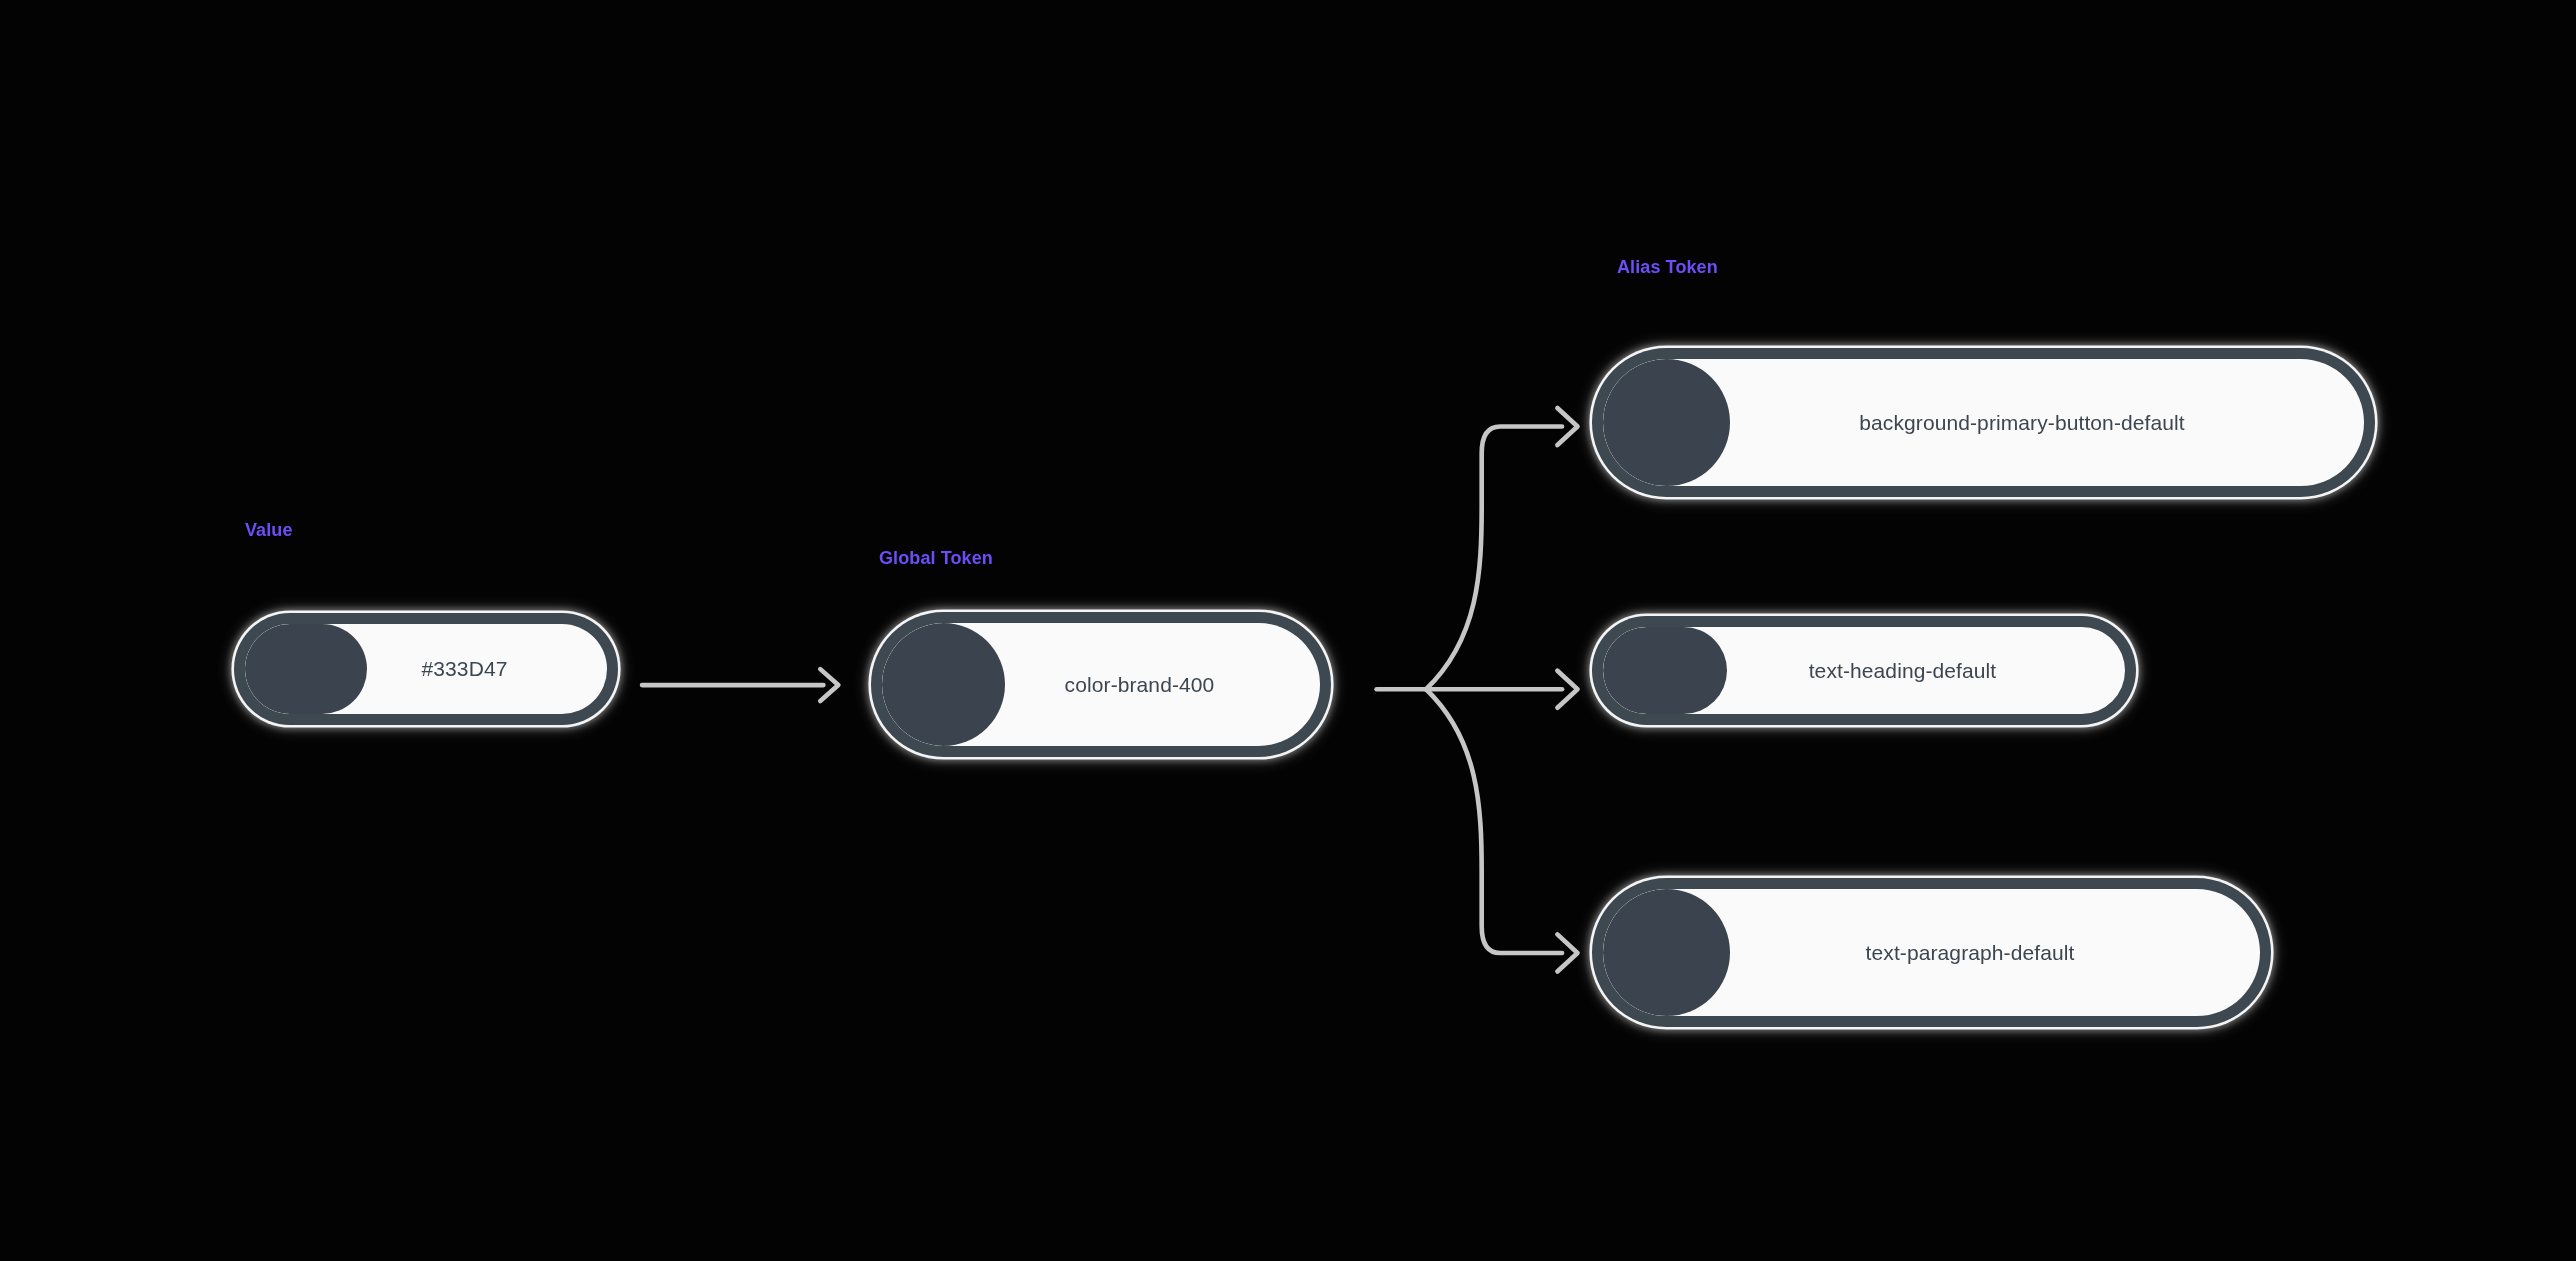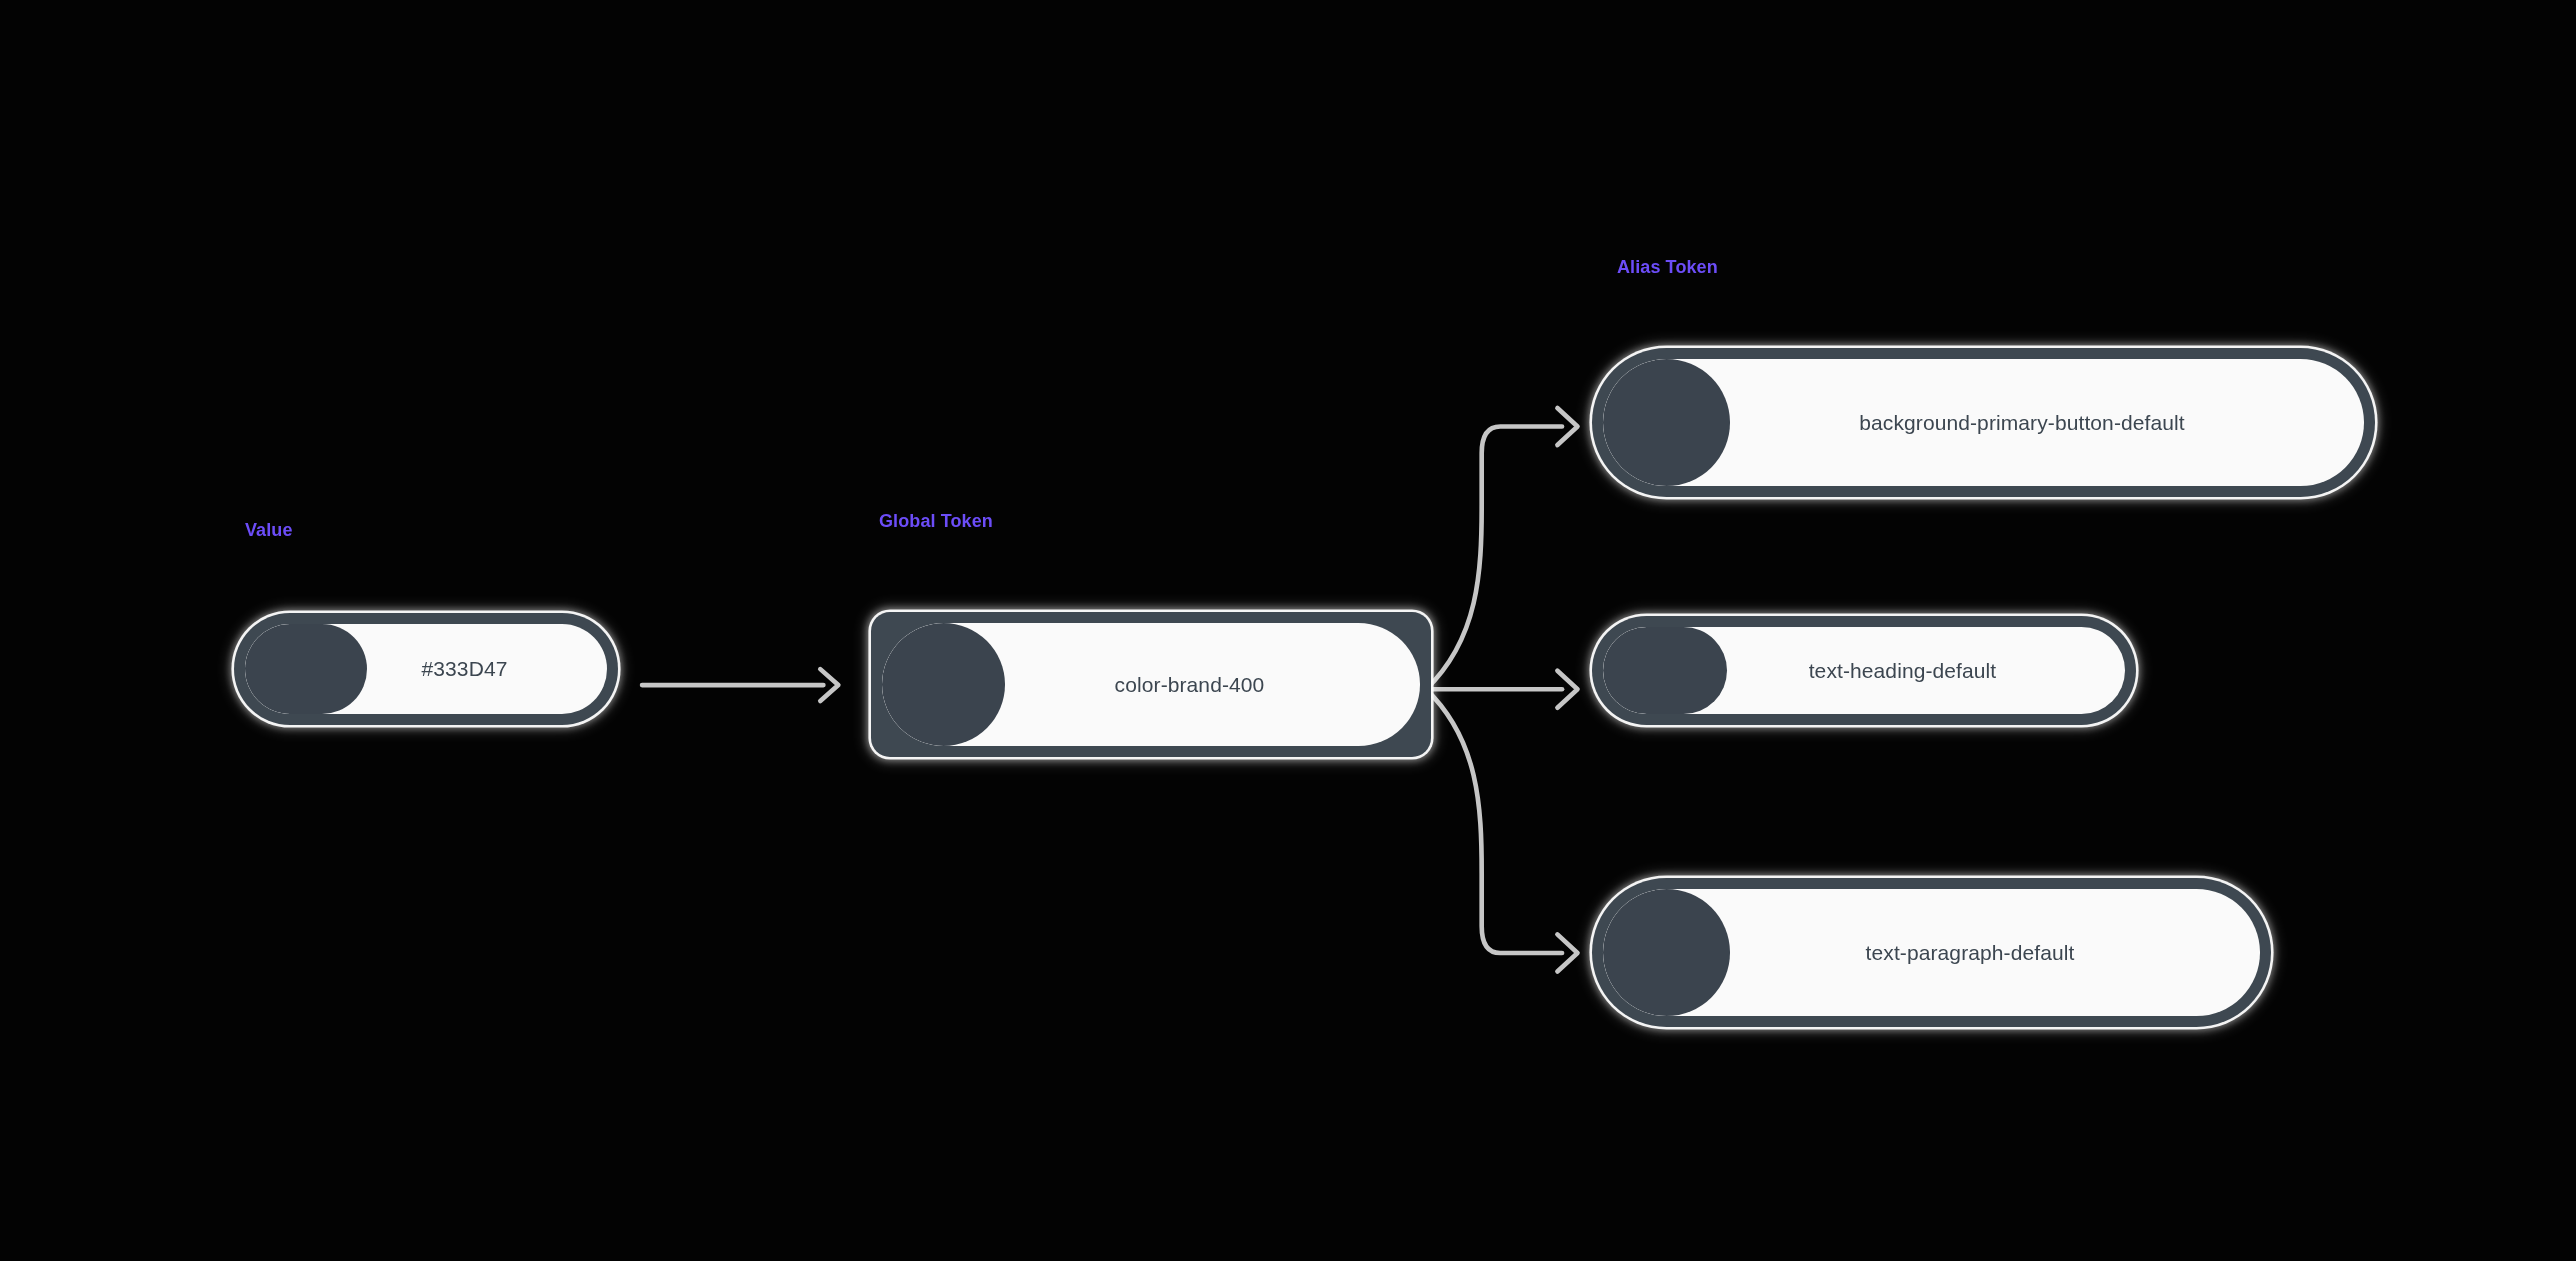--- a/index.html
+++ b/index.html
@@ -102,32 +102,32 @@
         <path d="M 3023 792 L 3062 828 L 3023 864" class="edge" stroke="#c6c6c6"></path>
         <path d="M 2768 1338 L 3032 1338" class="edge" stroke="#c6c6c6"></path>
         <path d="M 3023 1302 L 3062 1338 L 3023 1374" class="edge" stroke="#c6c6c6"></path>
         <path d="M 2768 1338 C 2870 1436 2876 1566 2876 1696 L 2876 1798 Q 2876 1850 2912 1850 L 3032 1850" class="edge" stroke="#c6c6c6"></path>
         <path d="M 3023 1814 L 3062 1850 L 3023 1886" class="edge" stroke="#c6c6c6"></path>
       </g>
   </svg>
 
   <div class="group-label" style="left:245px; top:521px;">Value</div>
 
-  <div class="group-label" style="left:879px; top:512px;">Global Token</div>
+  <div class="group-label" style="left:879px; top:549px;">Global Token</div>
 
   <div class="group-label" style="left:1617px; top:258px;">Alias Token</div>
 
   <div class="pill" style="left:234px; top:613px; width:384px; height:112px;">
     <div class="pill-inner">
       <div class="pill-swatch" style="width:122px;"></div>
       <span class="pill-label">#333D47</span>
     </div>
   </div>
 
-  <div class="pill" style="left:871px; top:612px; width:560px; height:145px;border-radius:19px;">
+  <div class="pill" style="left:871px; top:612px; width:460px; height:145px;">
     <div class="pill-inner">
       <div class="pill-swatch" style="width:123px;"></div>
       <span class="pill-label">color-brand-400</span>
     </div>
   </div>
 
   <div class="pill" style="left:1592px; top:348px; width:783px; height:149px;">
     <div class="pill-inner">
       <div class="pill-swatch" style="width:127px;"></div>
       <span class="pill-label">background-primary-button-default</span>

